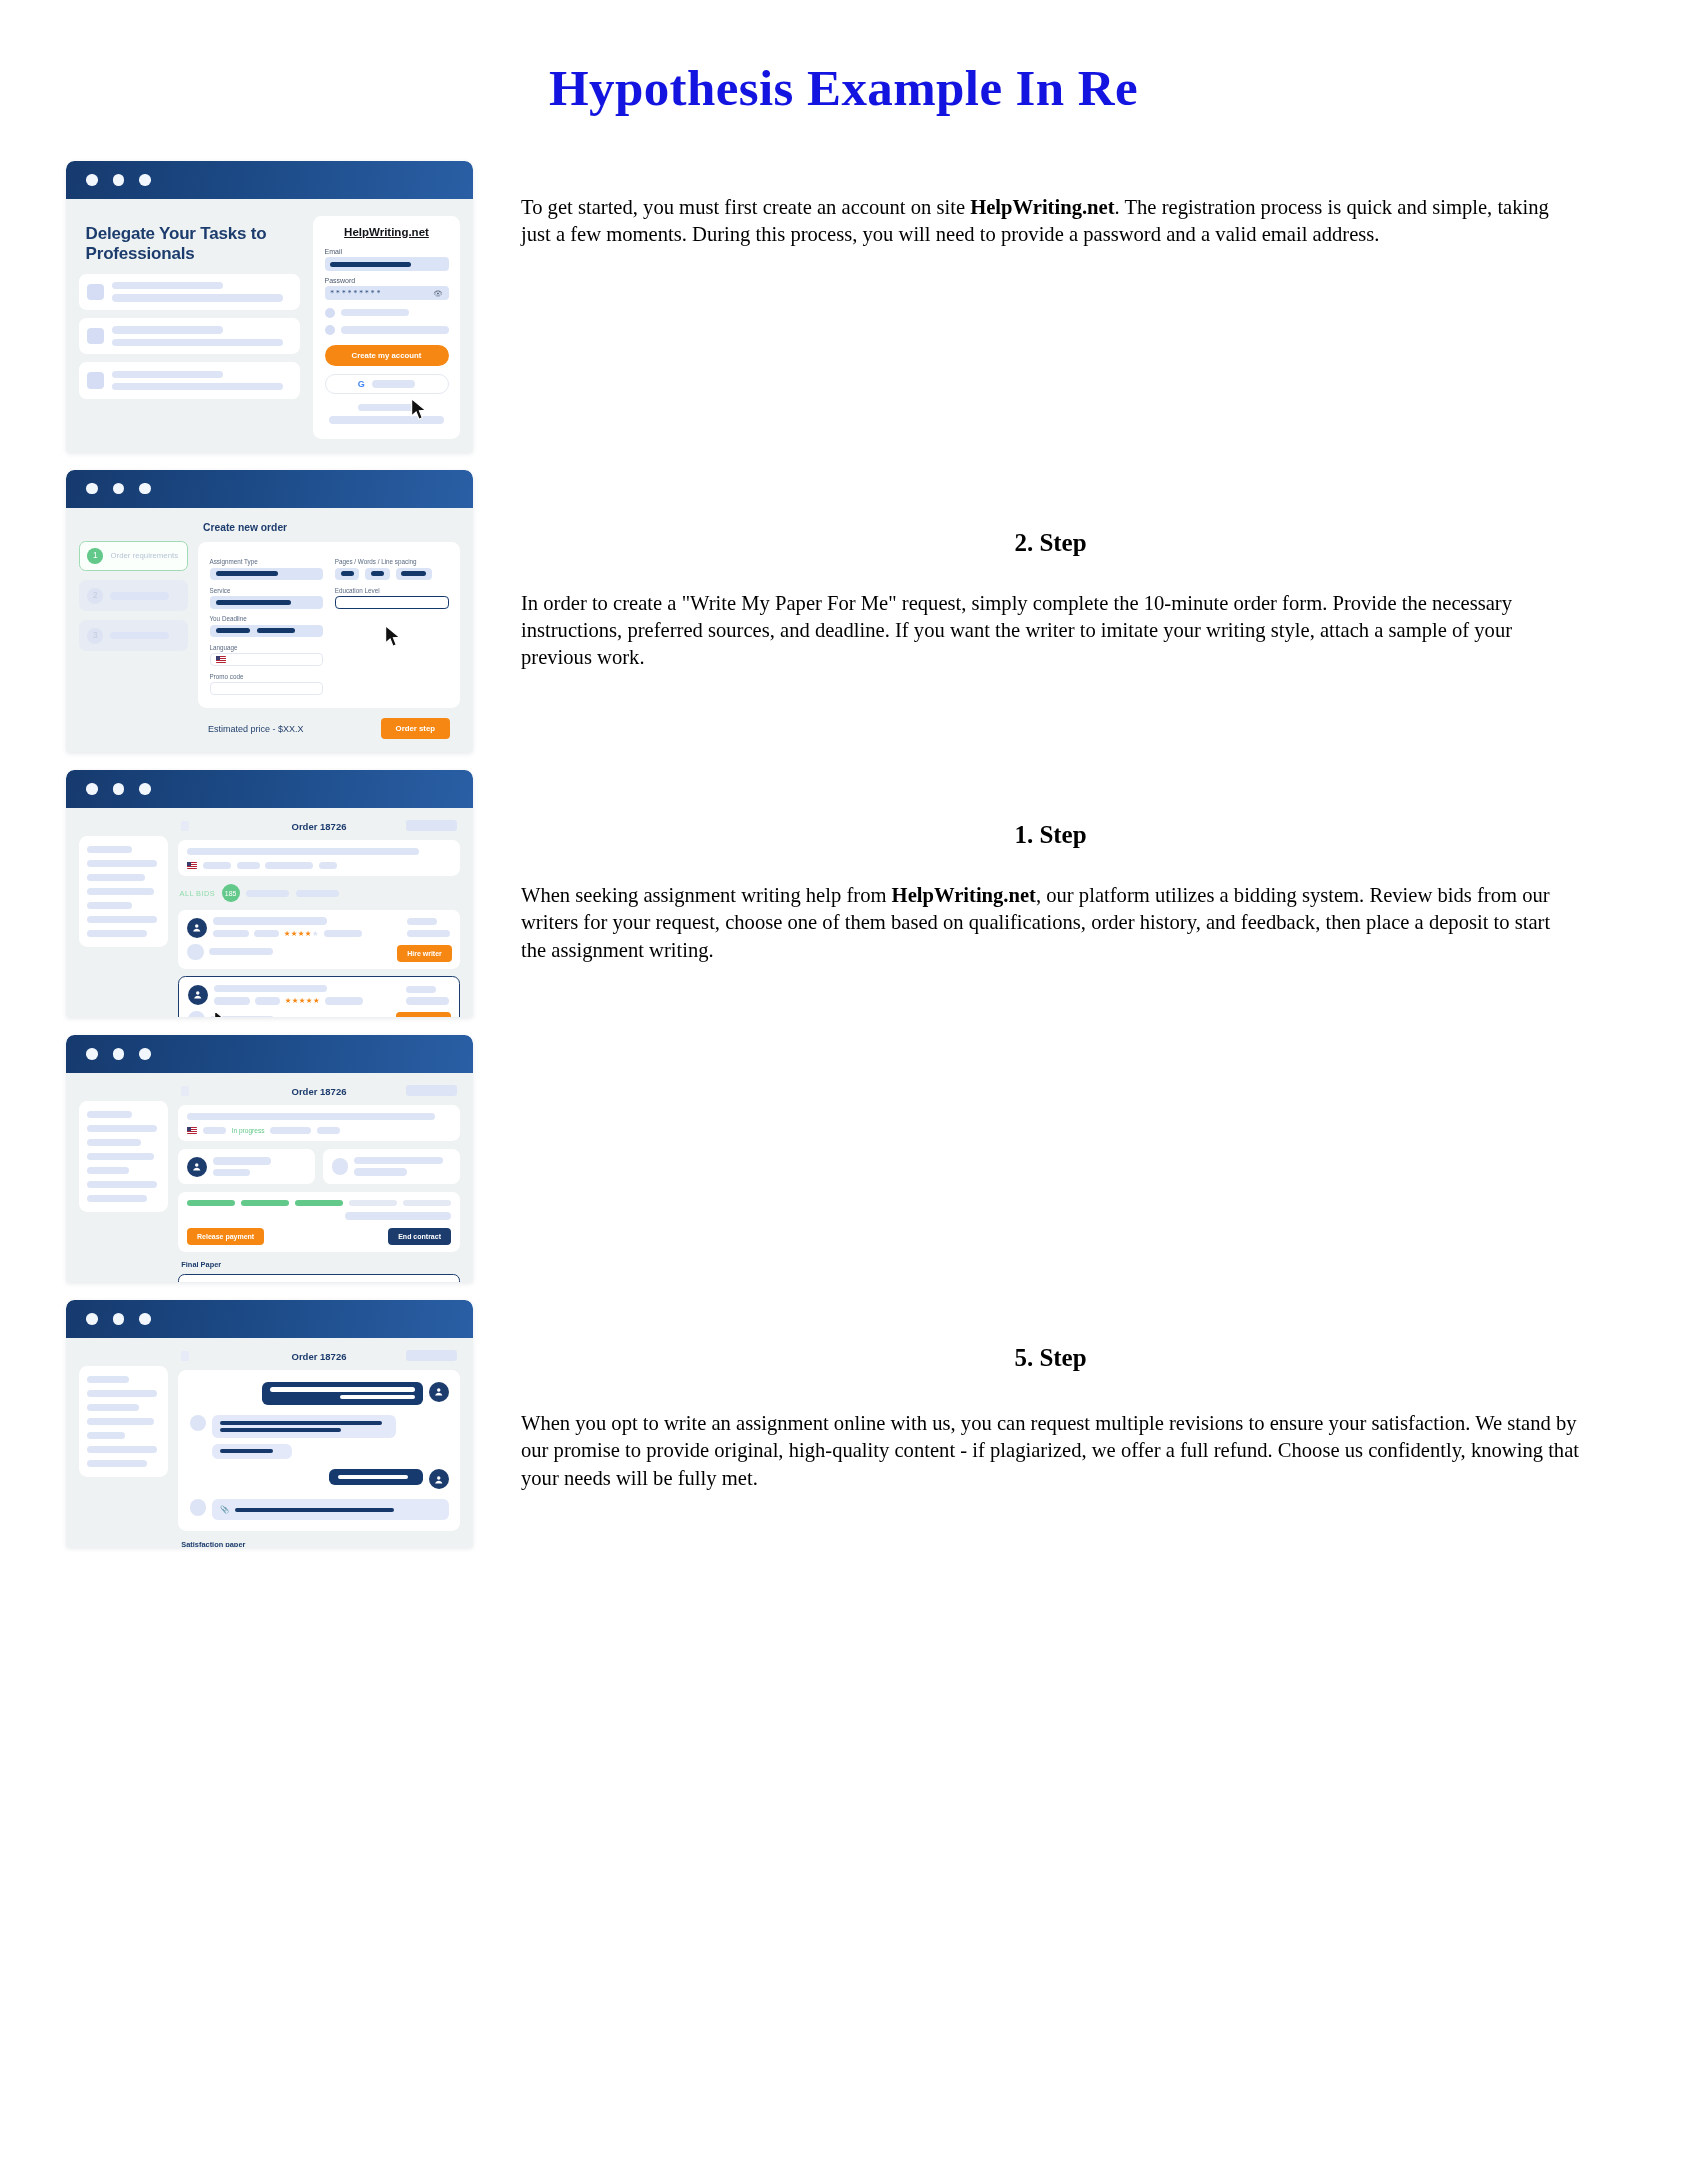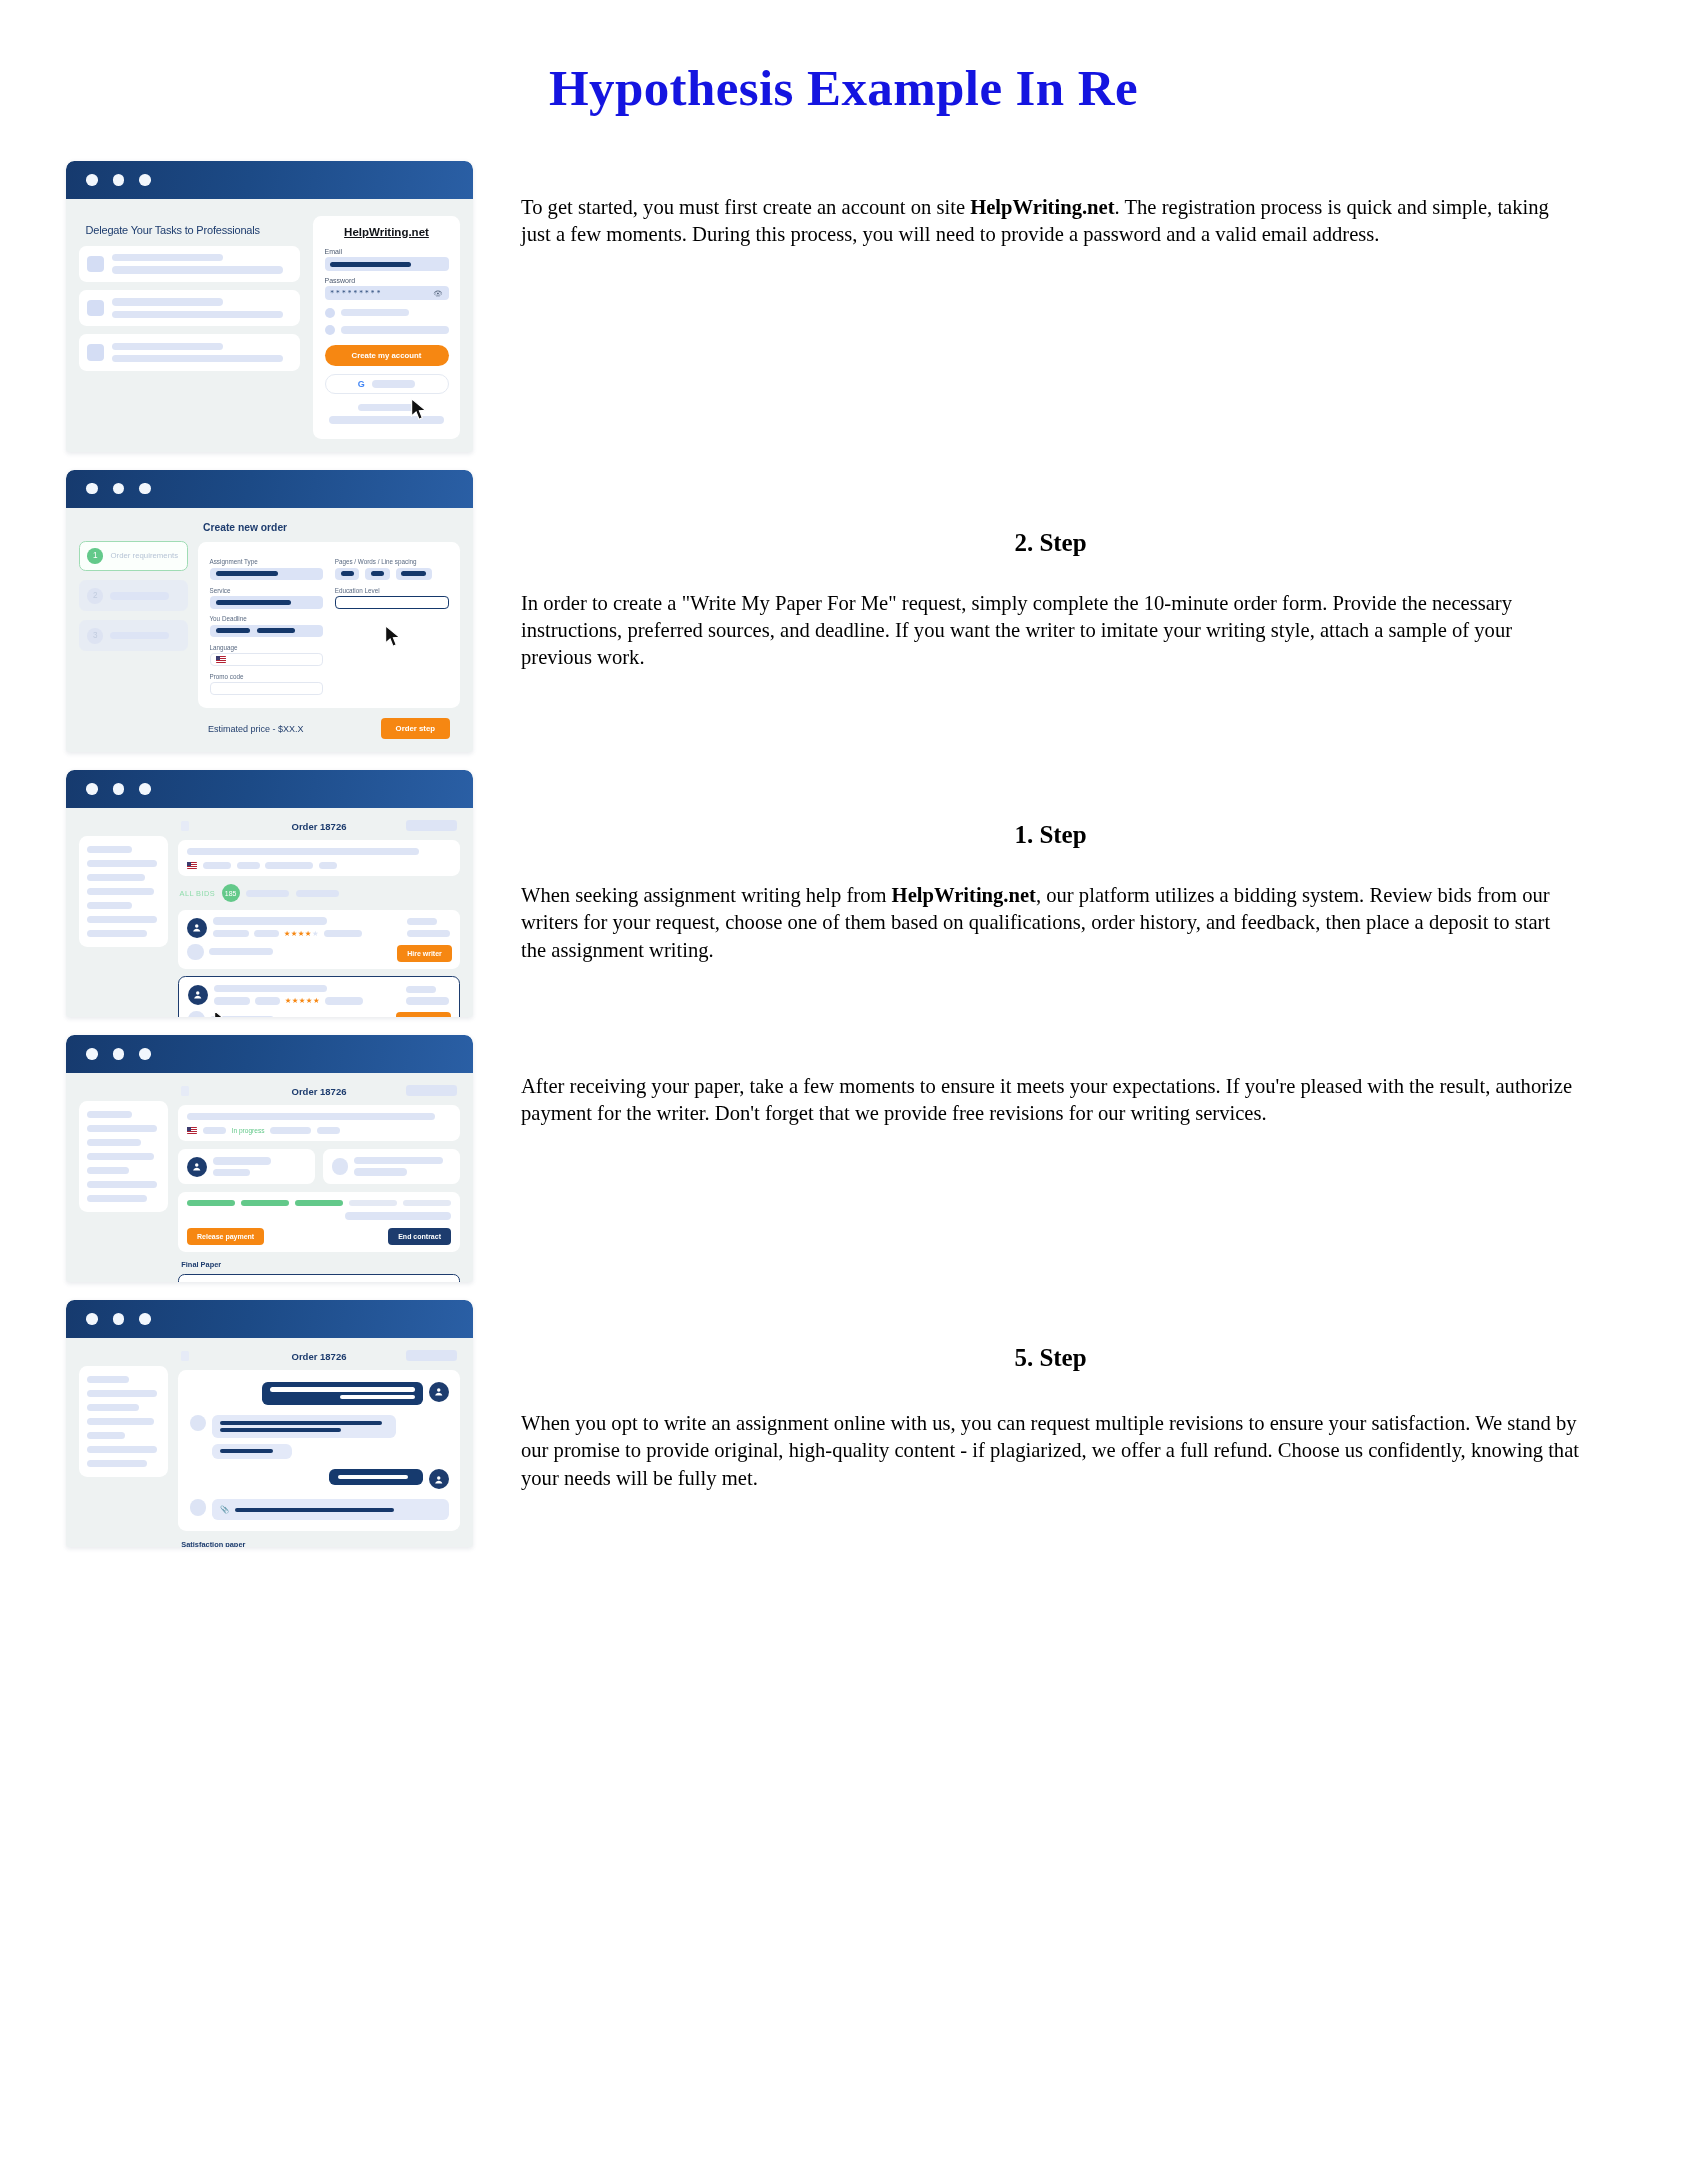--- a/index.html
+++ b/index.html
@@ -61,21 +61,21 @@
   }
   .dot { width: 11.5px; height: 11.5px; border-radius: 50%; background: #f2f7fd; }
   .viewport { position: relative; padding: 11.5px 13px 13px 13px; }
 
   
   .sk { background:#dde4f5; border-radius:5px; height:7.4px; }
 
   
   .s1 { display:flex; gap:13px; padding-top:5px; }
   .s1-left { flex:1; }
-  .s1-head { font-family:"Liberation Sans",sans-serif; font-weight:normal; font-size:11px; color:#1d3c6e; letter-spacing:-0.2px; margin:8.2px 0 10px 6.6px;}
+  .s1-head { font-family:"Liberation Sans",sans-serif; font-weight:bold; font-size:17px; color:#1d3c6e; letter-spacing:-0.2px; margin:8.2px 0 10px 6.6px;}
   .s1-item { background:#fff; border-radius:7.4px; padding:8.2px 8.2px; display:flex; gap:8.2px; align-items:center; margin-bottom:8.2px; }
   .s1-sq { width:16.5px;height:16.5px;border-radius:4.1px;background:#d4ddf4;flex:0 0 16.5px;}
   .s1-lines{flex:1;}
   .s1-panel { width:147px; background:#fff; border-radius:8.2px; padding:10px 11.5px 15px 11.5px; }
   .brand { font-family:"Liberation Sans",sans-serif; font-weight:bold; font-size:11.5px; color:#101318; text-align:center; text-decoration:underline; margin-bottom:10px; }
   .flabel { font-family:"Liberation Sans",sans-serif; font-size:7px; color:#4c5a70; margin:5.8px 0 2.5px; }
   .finput { background:#dbe3f6; border-radius:4.1px; height:14px; display:flex; align-items:center; padding:0 5.8px; justify-content:space-between;}
   .finput .fill { height:5px; background:#15386b; border-radius:2.5px; width:72%; }
   .dots-pw { color:#2a4a7a; font-size:7.4px; letter-spacing:2.1px; }
   .eye { font-size:7.4px; color:#5a6a82; }
@@ -544,23 +544,20 @@
               </div>
             </div>
           </div>
           <span class="cursor" style="left:262px;top:216px;">
             
           </span>
         </div>
       </div>
     </div>
     <div class="txt-col">
-      <p class="step-body" style="margin-top:38px;">
-        <span>After receiving your paper, take a few moments to ensure it meets your expectations. If you're pleased with the result, authorize payment for the writer. Don't forget that we provide free revisions for our writing services.</span>
-      </p>
     </div>
   </div>
 
   <div class="step-row">
     <div class="shot-col">
       <div class="browser" style="height:247px;">
         <div class="titlebar">
           <span class="dot"></span>
           <span class="dot"></span>
           <span class="dot"></span>

